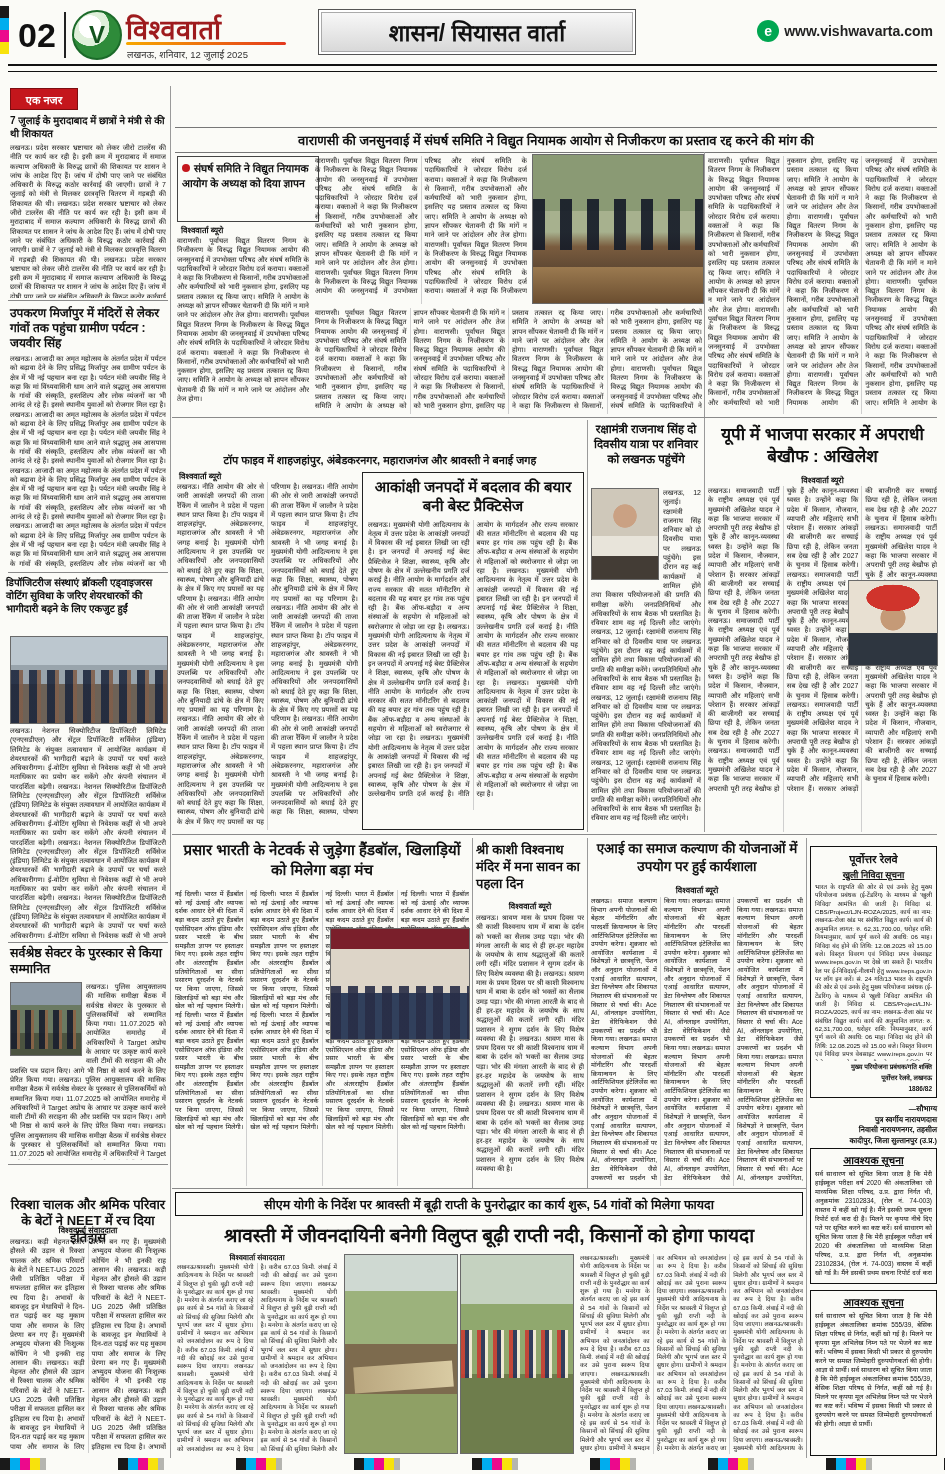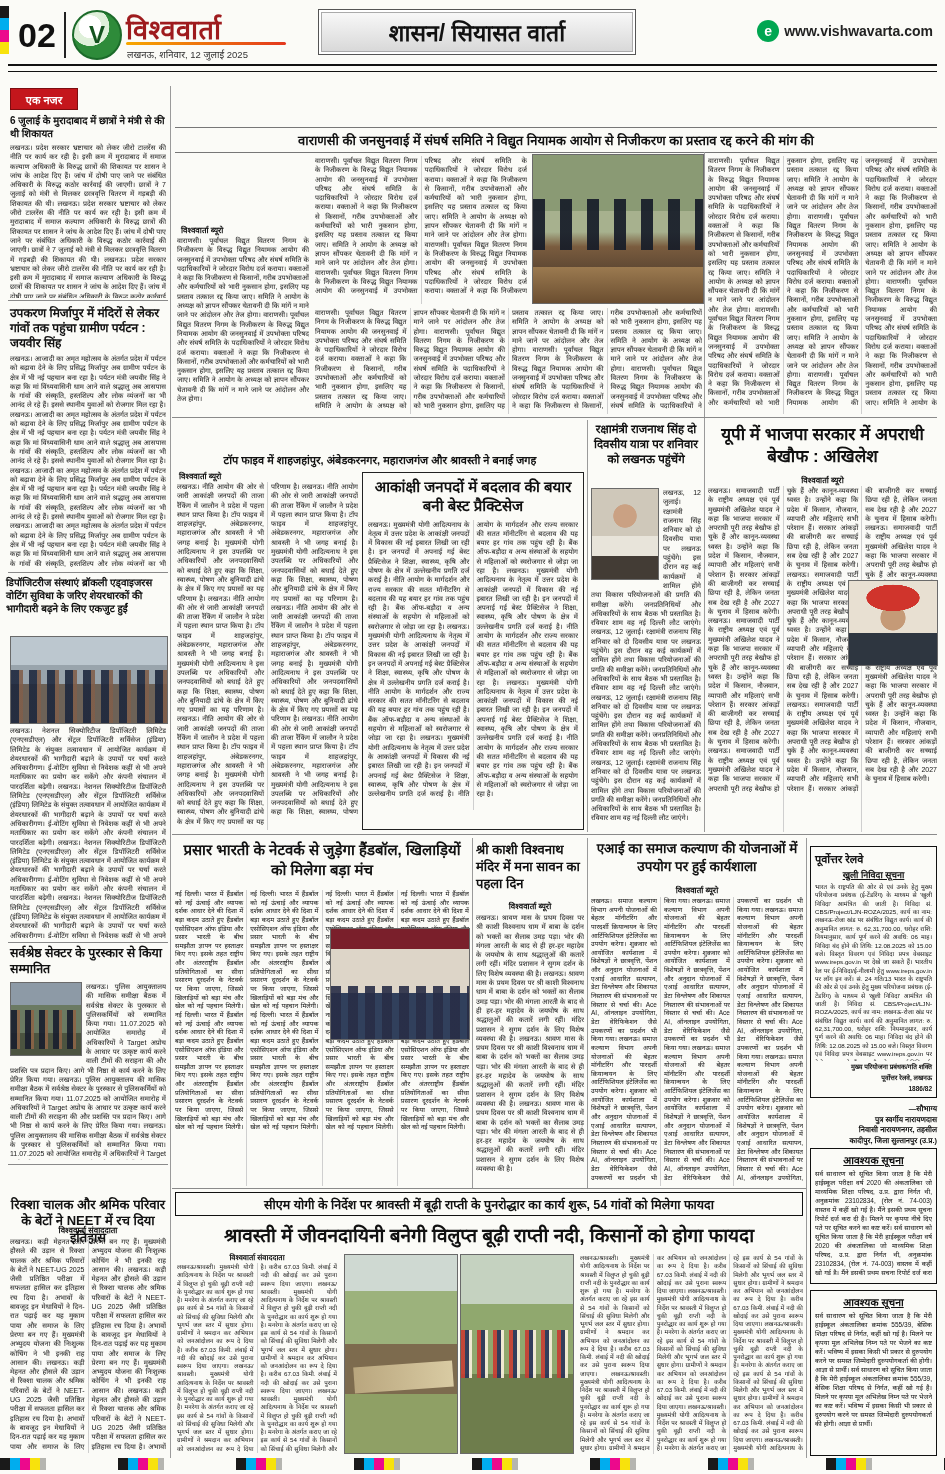--- a/index.html
+++ b/index.html
@@ -118,21 +118,21 @@
   .kashi-hl{left:476px;top:842px;width:108px;font-size:13px;font-weight:bold;line-height:1.3;}
   .kashi-byline{left:476px;top:900px;width:108px;}
   .kashi-body{left:476px;top:913px;width:108px;height:273px;}
   .vline-b2{left:587px;top:838px;height:350px;}
   .ai-hl{left:591px;top:840px;width:212px;font-size:13.5px;font-weight:bold;text-align:center;line-height:1.3;}
   .ai-byline{left:591px;top:884px;width:212px;}
   .ai-body{left:591px;top:897px;width:212px;height:289px;}
   .vline-b3{left:806px;top:838px;height:620px;}
   
   .tender-box{left:810px;top:846px;width:127px;height:252px;border:1.5px solid #111;padding:4px;box-sizing:border-box;}
-  .tender-org{font-size:11px;font-weight:bold;text-align:left;}
+  .tender-org{font-size:11px;font-weight:bold;text-align:center;}
   .tender-title{font-size:9px;font-weight:bold;text-align:center;text-decoration:underline;margin:2px 0;}
   .tender-body{font-size:6.2px;line-height:1.35;text-align:justify;height:178px;overflow:hidden;}
   .tender-sign{font-size:6.5px;font-weight:bold;text-align:right;line-height:1.35;margin-top:2px;}
   .obit{left:810px;top:1104px;width:127px;font-size:7.5px;font-weight:bold;text-align:right;
     line-height:1.4;white-space:pre-line;}
   .notice{border:1.5px solid #111;padding:4px;box-sizing:border-box;}
   .notice1{left:810px;top:1148px;width:127px;height:136px;}
   .notice2{left:810px;top:1290px;width:127px;height:166px;}
   .notice-title{font-size:10.5px;font-weight:bold;text-align:center;text-decoration:underline;margin-bottom:3px;}
   .notice-body{font-size:6.5px;line-height:1.38;text-align:justify;overflow:hidden;height:105px;}
@@ -172,21 +172,21 @@
   <div class="abs masthead-swoosh"></div>
   <div class="abs dateline">लखनऊ, शनिवार, 12 जुलाई 2025</div>
   <div class="abs section-box">शासन/ सियासत वार्ता</div>
   <div class="abs website">
     <span class="elogo">e</span>
     <span>www.vishwavarta.com</span>
   </div>
   <div class="abs header-rule"></div>
 
   <div class="abs eknazar-label">एक नजर</div>
-  <div class="abs eknazar-lead">6 जुलाई के मुरादाबाद में छात्रों ने मंत्री से की थी शिकायत</div>
+  <div class="abs eknazar-lead">7 जुलाई के मुरादाबाद में छात्रों ने मंत्री से की थी शिकायत</div>
   <div class="abs eknazar-body jtext">लखनऊ। प्रदेश सरकार भ्रष्टाचार को लेकर जीरो टालरेंस की नीति पर कार्य कर रही है। इसी क्रम में मुरादाबाद में समाज कल्याण अधिकारी के विरुद्ध छात्रों की शिकायत पर शासन ने जांच के आदेश दिए हैं। जांच में दोषी पाए जाने पर संबंधित अधिकारी के विरुद्ध कठोर कार्रवाई की जाएगी। छात्रों ने 7 जुलाई को मंत्री से मिलकर छात्रवृत्ति वितरण में गड़बड़ी की शिकायत की थी। लखनऊ। प्रदेश सरकार भ्रष्टाचार को लेकर जीरो टालरेंस की नीति पर कार्य कर रही है। इसी क्रम में मुरादाबाद में समाज कल्याण अधिकारी के विरुद्ध छात्रों की शिकायत पर शासन ने जांच के आदेश दिए हैं। जांच में दोषी पाए जाने पर संबंधित अधिकारी के विरुद्ध कठोर कार्रवाई की जाएगी। छात्रों ने 7 जुलाई को मंत्री से मिलकर छात्रवृत्ति वितरण में गड़बड़ी की शिकायत की थी। लखनऊ। प्रदेश सरकार भ्रष्टाचार को लेकर जीरो टालरेंस की नीति पर कार्य कर रही है। इसी क्रम में मुरादाबाद में समाज कल्याण अधिकारी के विरुद्ध छात्रों की शिकायत पर शासन ने जांच के आदेश दिए हैं। जांच में दोषी पाए जाने पर संबंधित अधिकारी के विरुद्ध कठोर कार्रवाई की जाएगी। छात्रों ने 7 जुलाई को मंत्री से मिलकर छात्रवृत्ति वितरण में गड़बड़ी की शिकायत की थी।</div>
   <div class="abs hline hr-l1"></div>
 
   <div class="abs mirzapur-hl">उपकरण मिर्जापुर में मंदिरों से लेकर गांवों तक पहुंचा ग्रामीण पर्यटन : जयवीर सिंह</div>
   <div class="abs mirzapur-body jtext">लखनऊ। आजादी का अमृत महोत्सव के अंतर्गत प्रदेश में पर्यटन को बढ़ावा देने के लिए प्रसिद्ध मिर्जापुर अब ग्रामीण पर्यटन के क्षेत्र में भी नई पहचान बना रहा है। पर्यटन मंत्री जयवीर सिंह ने कहा कि मां विंध्यवासिनी धाम आने वाले श्रद्धालु अब आसपास के गांवों की संस्कृति, हस्तशिल्प और लोक व्यंजनों का भी आनंद ले रहे हैं। इससे स्थानीय युवाओं को रोजगार मिल रहा है। लखनऊ। आजादी का अमृत महोत्सव के अंतर्गत प्रदेश में पर्यटन को बढ़ावा देने के लिए प्रसिद्ध मिर्जापुर अब ग्रामीण पर्यटन के क्षेत्र में भी नई पहचान बना रहा है। पर्यटन मंत्री जयवीर सिंह ने कहा कि मां विंध्यवासिनी धाम आने वाले श्रद्धालु अब आसपास के गांवों की संस्कृति, हस्तशिल्प और लोक व्यंजनों का भी आनंद ले रहे हैं। इससे स्थानीय युवाओं को रोजगार मिल रहा है। लखनऊ। आजादी का अमृत महोत्सव के अंतर्गत प्रदेश में पर्यटन को बढ़ावा देने के लिए प्रसिद्ध मिर्जापुर अब ग्रामीण पर्यटन के क्षेत्र में भी नई पहचान बना रहा है। पर्यटन मंत्री जयवीर सिंह ने कहा कि मां विंध्यवासिनी धाम आने वाले श्रद्धालु अब आसपास के गांवों की संस्कृति, हस्तशिल्प और लोक व्यंजनों का भी आनंद ले रहे हैं। इससे स्थानीय युवाओं को रोजगार मिल रहा है। लखनऊ। आजादी का अमृत महोत्सव के अंतर्गत प्रदेश में पर्यटन को बढ़ावा देने के लिए प्रसिद्ध मिर्जापुर अब ग्रामीण पर्यटन के क्षेत्र में भी नई पहचान बना रहा है। पर्यटन मंत्री जयवीर सिंह ने कहा कि मां विंध्यवासिनी धाम आने वाले श्रद्धालु अब आसपास के गांवों की संस्कृति, हस्तशिल्प और लोक व्यंजनों का भी आनंद ले रहे हैं। इससे स्थानीय युवाओं को रोजगार मिल रहा है।</div>
   <div class="abs hline hr-l2"></div>
 
   <div class="abs depo-hl">डिपॉजिटरीज संस्थाएं ब्रॉकली एड्वाइजरस वोटिंग सुविधा के जरिए शेयरधारकों की भागीदारी बढ़ने के लिए एकजुट हुईं</div>
   <div class="ph depo-photo"></div>
   <div class="abs depo-caption jtext">लखनऊ। नेशनल सिक्योरिटीज डिपॉजिटरी लिमिटेड (एनएसडीएल) और सेंट्रल डिपॉजिटरी सर्विसेज (इंडिया) लिमिटेड के संयुक्त तत्वावधान में आयोजित कार्यक्रम में शेयरधारकों की भागीदारी बढ़ाने के उपायों पर चर्चा करते अधिकारीगण। ई-वोटिंग सुविधा से निवेशक कहीं से भी अपने मताधिकार का प्रयोग कर सकेंगे और कंपनी संचालन में पारदर्शिता बढ़ेगी। लखनऊ। नेशनल सिक्योरिटीज डिपॉजिटरी लिमिटेड (एनएसडीएल) और सेंट्रल डिपॉजिटरी सर्विसेज (इंडिया) लिमिटेड के संयुक्त तत्वावधान में आयोजित कार्यक्रम में शेयरधारकों की भागीदारी बढ़ाने के उपायों पर चर्चा करते अधिकारीगण। ई-वोटिंग सुविधा से निवेशक कहीं से भी अपने मताधिकार का प्रयोग कर सकेंगे और कंपनी संचालन में पारदर्शिता बढ़ेगी। लखनऊ। नेशनल सिक्योरिटीज डिपॉजिटरी लिमिटेड (एनएसडीएल) और सेंट्रल डिपॉजिटरी सर्विसेज (इंडिया) लिमिटेड के संयुक्त तत्वावधान में आयोजित कार्यक्रम में शेयरधारकों की भागीदारी बढ़ाने के उपायों पर चर्चा करते अधिकारीगण। ई-वोटिंग सुविधा से निवेशक कहीं से भी अपने मताधिकार का प्रयोग कर सकेंगे और कंपनी संचालन में पारदर्शिता बढ़ेगी। लखनऊ। नेशनल सिक्योरिटीज डिपॉजिटरी लिमिटेड (एनएसडीएल) और सेंट्रल डिपॉजिटरी सर्विसेज (इंडिया) लिमिटेड के संयुक्त तत्वावधान में आयोजित कार्यक्रम में शेयरधारकों की भागीदारी बढ़ाने के उपायों पर चर्चा करते अधिकारीगण। ई-वोटिंग सुविधा से निवेशक कहीं से भी अपने मताधिकार का प्रयोग कर सकेंगे और कंपनी संचालन में पारदर्शिता बढ़ेगी।</div>
@@ -198,20 +198,23 @@
   </div>
   <div class="abs hline hr-l4"></div>
 
   <div class="abs neet-hl">रिक्शा चालक और श्रमिक परिवार के बेटों ने NEET में रच दिया इतिहास</div>
   <div class="abs neet-byline byline">विश्ववार्ता संवाददाता</div>
   <div class="abs neet-body jtext c2">लखनऊ। कड़ी मेहनत और हौसले की उड़ान से रिक्शा चालक और श्रमिक परिवारों के बेटों ने NEET-UG 2025 जैसी प्रतिष्ठित परीक्षा में सफलता हासिल कर इतिहास रच दिया है। अभावों के बावजूद इन मेधावियों ने दिन-रात पढ़ाई कर यह मुकाम पाया और समाज के लिए प्रेरणा बन गए हैं। मुख्यमंत्री अभ्युदय योजना की निःशुल्क कोचिंग ने भी इनकी राह आसान की। लखनऊ। कड़ी मेहनत और हौसले की उड़ान से रिक्शा चालक और श्रमिक परिवारों के बेटों ने NEET-UG 2025 जैसी प्रतिष्ठित परीक्षा में सफलता हासिल कर इतिहास रच दिया है। अभावों के बावजूद इन मेधावियों ने दिन-रात पढ़ाई कर यह मुकाम पाया और समाज के लिए प्रेरणा बन गए हैं। मुख्यमंत्री अभ्युदय योजना की निःशुल्क कोचिंग ने भी इनकी राह आसान की। लखनऊ। कड़ी मेहनत और हौसले की उड़ान से रिक्शा चालक और श्रमिक परिवारों के बेटों ने NEET-UG 2025 जैसी प्रतिष्ठित परीक्षा में सफलता हासिल कर इतिहास रच दिया है। अभावों के बावजूद इन मेधावियों ने दिन-रात पढ़ाई कर यह मुकाम पाया और समाज के लिए प्रेरणा बन गए हैं। मुख्यमंत्री अभ्युदय योजना की निःशुल्क कोचिंग ने भी इनकी राह आसान की। लखनऊ। कड़ी मेहनत और हौसले की उड़ान से रिक्शा चालक और श्रमिक परिवारों के बेटों ने NEET-UG 2025 जैसी प्रतिष्ठित परीक्षा में सफलता हासिल कर इतिहास रच दिया है। अभावों के बावजूद इन मेधावियों ने दिन-रात पढ़ाई कर यह मुकाम पाया और समाज के लिए प्रेरणा बन गए हैं। मुख्यमंत्री अभ्युदय योजना की निःशुल्क कोचिंग ने भी इनकी राह आसान की।</div>
 
   <div class="abs vline vline-left"></div>
 
   <div class="abs priv-sub">वाराणसी की जनसुनवाई में संघर्ष समिति ने विद्युत नियामक आयोग से निजीकरण का प्रस्ताव रद्द करने की मांग की</div>
+  <div class="abs priv-kicker">
+    <span class="bullet"></span><span>संघर्ष समिति ने विद्युत नियामक आयोग के अध्यक्ष को दिया ज्ञापन</span>
+  </div>
   <div class="abs priv-byline1 byline-l">विश्ववार्ता ब्यूरो</div>
   <div class="abs priv-col1 jtext">वाराणसी। पूर्वांचल विद्युत वितरण निगम के निजीकरण के विरुद्ध विद्युत नियामक आयोग की जनसुनवाई में उपभोक्ता परिषद और संघर्ष समिति के पदाधिकारियों ने जोरदार विरोध दर्ज कराया। वक्ताओं ने कहा कि निजीकरण से किसानों, गरीब उपभोक्ताओं और कर्मचारियों को भारी नुकसान होगा, इसलिए यह प्रस्ताव तत्काल रद्द किया जाए। समिति ने आयोग के अध्यक्ष को ज्ञापन सौंपकर चेतावनी दी कि मांगें न माने जाने पर आंदोलन और तेज होगा। वाराणसी। पूर्वांचल विद्युत वितरण निगम के निजीकरण के विरुद्ध विद्युत नियामक आयोग की जनसुनवाई में उपभोक्ता परिषद और संघर्ष समिति के पदाधिकारियों ने जोरदार विरोध दर्ज कराया। वक्ताओं ने कहा कि निजीकरण से किसानों, गरीब उपभोक्ताओं और कर्मचारियों को भारी नुकसान होगा, इसलिए यह प्रस्ताव तत्काल रद्द किया जाए। समिति ने आयोग के अध्यक्ष को ज्ञापन सौंपकर चेतावनी दी कि मांगें न माने जाने पर आंदोलन और तेज होगा।</div>
   <div class="abs priv-mid jtext c2">वाराणसी। पूर्वांचल विद्युत वितरण निगम के निजीकरण के विरुद्ध विद्युत नियामक आयोग की जनसुनवाई में उपभोक्ता परिषद और संघर्ष समिति के पदाधिकारियों ने जोरदार विरोध दर्ज कराया। वक्ताओं ने कहा कि निजीकरण से किसानों, गरीब उपभोक्ताओं और कर्मचारियों को भारी नुकसान होगा, इसलिए यह प्रस्ताव तत्काल रद्द किया जाए। समिति ने आयोग के अध्यक्ष को ज्ञापन सौंपकर चेतावनी दी कि मांगें न माने जाने पर आंदोलन और तेज होगा। वाराणसी। पूर्वांचल विद्युत वितरण निगम के निजीकरण के विरुद्ध विद्युत नियामक आयोग की जनसुनवाई में उपभोक्ता परिषद और संघर्ष समिति के पदाधिकारियों ने जोरदार विरोध दर्ज कराया। वक्ताओं ने कहा कि निजीकरण से किसानों, गरीब उपभोक्ताओं और कर्मचारियों को भारी नुकसान होगा, इसलिए यह प्रस्ताव तत्काल रद्द किया जाए। समिति ने आयोग के अध्यक्ष को ज्ञापन सौंपकर चेतावनी दी कि मांगें न माने जाने पर आंदोलन और तेज होगा। वाराणसी। पूर्वांचल विद्युत वितरण निगम के निजीकरण के विरुद्ध विद्युत नियामक आयोग की जनसुनवाई में उपभोक्ता परिषद और संघर्ष समिति के पदाधिकारियों ने जोरदार विरोध दर्ज कराया। वक्ताओं ने कहा कि निजीकरण से किसानों, गरीब उपभोक्ताओं और कर्मचारियों को भारी नुकसान होगा, इसलिए यह प्रस्ताव तत्काल रद्द किया जाए। समिति ने आयोग के अध्यक्ष को ज्ञापन सौंपकर चेतावनी दी कि मांगें न माने जाने पर आंदोलन और तेज होगा।</div>
   <div class="ph priv-photo"></div>
   <div class="abs priv-under jtext c4">वाराणसी। पूर्वांचल विद्युत वितरण निगम के निजीकरण के विरुद्ध विद्युत नियामक आयोग की जनसुनवाई में उपभोक्ता परिषद और संघर्ष समिति के पदाधिकारियों ने जोरदार विरोध दर्ज कराया। वक्ताओं ने कहा कि निजीकरण से किसानों, गरीब उपभोक्ताओं और कर्मचारियों को भारी नुकसान होगा, इसलिए यह प्रस्ताव तत्काल रद्द किया जाए। समिति ने आयोग के अध्यक्ष को ज्ञापन सौंपकर चेतावनी दी कि मांगें न माने जाने पर आंदोलन और तेज होगा। वाराणसी। पूर्वांचल विद्युत वितरण निगम के निजीकरण के विरुद्ध विद्युत नियामक आयोग की जनसुनवाई में उपभोक्ता परिषद और संघर्ष समिति के पदाधिकारियों ने जोरदार विरोध दर्ज कराया। वक्ताओं ने कहा कि निजीकरण से किसानों, गरीब उपभोक्ताओं और कर्मचारियों को भारी नुकसान होगा, इसलिए यह प्रस्ताव तत्काल रद्द किया जाए। समिति ने आयोग के अध्यक्ष को ज्ञापन सौंपकर चेतावनी दी कि मांगें न माने जाने पर आंदोलन और तेज होगा। वाराणसी। पूर्वांचल विद्युत वितरण निगम के निजीकरण के विरुद्ध विद्युत नियामक आयोग की जनसुनवाई में उपभोक्ता परिषद और संघर्ष समिति के पदाधिकारियों ने जोरदार विरोध दर्ज कराया। वक्ताओं ने कहा कि निजीकरण से किसानों, गरीब उपभोक्ताओं और कर्मचारियों को भारी नुकसान होगा, इसलिए यह प्रस्ताव तत्काल रद्द किया जाए। समिति ने आयोग के अध्यक्ष को ज्ञापन सौंपकर चेतावनी दी कि मांगें न माने जाने पर आंदोलन और तेज होगा। वाराणसी। पूर्वांचल विद्युत वितरण निगम के निजीकरण के विरुद्ध विद्युत नियामक आयोग की जनसुनवाई में उपभोक्ता परिषद और संघर्ष समिति के पदाधिकारियों ने जोरदार विरोध दर्ज कराया। वक्ताओं ने कहा कि निजीकरण से किसानों, गरीब उपभोक्ताओं और कर्मचारियों को भारी नुकसान होगा, इसलिए यह प्रस्ताव तत्काल रद्द किया जाए। समिति ने आयोग के अध्यक्ष को ज्ञापन सौंपकर चेतावनी दी कि मांगें न माने जाने पर आंदोलन और तेज होगा।</div>
   <div class="abs priv-right jtext c3">वाराणसी। पूर्वांचल विद्युत वितरण निगम के निजीकरण के विरुद्ध विद्युत नियामक आयोग की जनसुनवाई में उपभोक्ता परिषद और संघर्ष समिति के पदाधिकारियों ने जोरदार विरोध दर्ज कराया। वक्ताओं ने कहा कि निजीकरण से किसानों, गरीब उपभोक्ताओं और कर्मचारियों को भारी नुकसान होगा, इसलिए यह प्रस्ताव तत्काल रद्द किया जाए। समिति ने आयोग के अध्यक्ष को ज्ञापन सौंपकर चेतावनी दी कि मांगें न माने जाने पर आंदोलन और तेज होगा। वाराणसी। पूर्वांचल विद्युत वितरण निगम के निजीकरण के विरुद्ध विद्युत नियामक आयोग की जनसुनवाई में उपभोक्ता परिषद और संघर्ष समिति के पदाधिकारियों ने जोरदार विरोध दर्ज कराया। वक्ताओं ने कहा कि निजीकरण से किसानों, गरीब उपभोक्ताओं और कर्मचारियों को भारी नुकसान होगा, इसलिए यह प्रस्ताव तत्काल रद्द किया जाए। समिति ने आयोग के अध्यक्ष को ज्ञापन सौंपकर चेतावनी दी कि मांगें न माने जाने पर आंदोलन और तेज होगा। वाराणसी। पूर्वांचल विद्युत वितरण निगम के निजीकरण के विरुद्ध विद्युत नियामक आयोग की जनसुनवाई में उपभोक्ता परिषद और संघर्ष समिति के पदाधिकारियों ने जोरदार विरोध दर्ज कराया। वक्ताओं ने कहा कि निजीकरण से किसानों, गरीब उपभोक्ताओं और कर्मचारियों को भारी नुकसान होगा, इसलिए यह प्रस्ताव तत्काल रद्द किया जाए। समिति ने आयोग के अध्यक्ष को ज्ञापन सौंपकर चेतावनी दी कि मांगें न माने जाने पर आंदोलन और तेज होगा। वाराणसी। पूर्वांचल विद्युत वितरण निगम के निजीकरण के विरुद्ध विद्युत नियामक आयोग की जनसुनवाई में उपभोक्ता परिषद और संघर्ष समिति के पदाधिकारियों ने जोरदार विरोध दर्ज कराया। वक्ताओं ने कहा कि निजीकरण से किसानों, गरीब उपभोक्ताओं और कर्मचारियों को भारी नुकसान होगा, इसलिए यह प्रस्ताव तत्काल रद्द किया जाए। समिति ने आयोग के अध्यक्ष को ज्ञापन सौंपकर चेतावनी दी कि मांगें न माने जाने पर आंदोलन और तेज होगा। वाराणसी। पूर्वांचल विद्युत वितरण निगम के निजीकरण के विरुद्ध विद्युत नियामक आयोग की जनसुनवाई में उपभोक्ता परिषद और संघर्ष समिति के पदाधिकारियों ने जोरदार विरोध दर्ज कराया। वक्ताओं ने कहा कि निजीकरण से किसानों, गरीब उपभोक्ताओं और कर्मचारियों को भारी नुकसान होगा, इसलिए यह प्रस्ताव तत्काल रद्द किया जाए। समिति ने आयोग के अध्यक्ष को ज्ञापन सौंपकर चेतावनी दी कि मांगें न माने जाने पर आंदोलन और तेज होगा। वाराणसी। पूर्वांचल विद्युत वितरण निगम के निजीकरण के विरुद्ध विद्युत नियामक आयोग की जनसुनवाई में उपभोक्ता परिषद और संघर्ष समिति के पदाधिकारियों ने जोरदार विरोध दर्ज कराया। वक्ताओं ने कहा कि निजीकरण से किसानों, गरीब उपभोक्ताओं और कर्मचारियों को भारी नुकसान होगा, इसलिए यह प्रस्ताव तत्काल रद्द किया जाए। समिति ने आयोग के अध्यक्ष को ज्ञापन सौंपकर चेतावनी दी कि मांगें न माने जाने पर आंदोलन और तेज होगा।</div>
   <div class="abs vline vline-m1"></div>
   <div class="abs hline hr-m1"></div>
 
   <div class="abs jalaun-sub">टॉप फाइव में शाहजहांपुर, अंबेडकरनगर, महाराजगंज और श्रावस्ती ने बनाई जगह</div>

